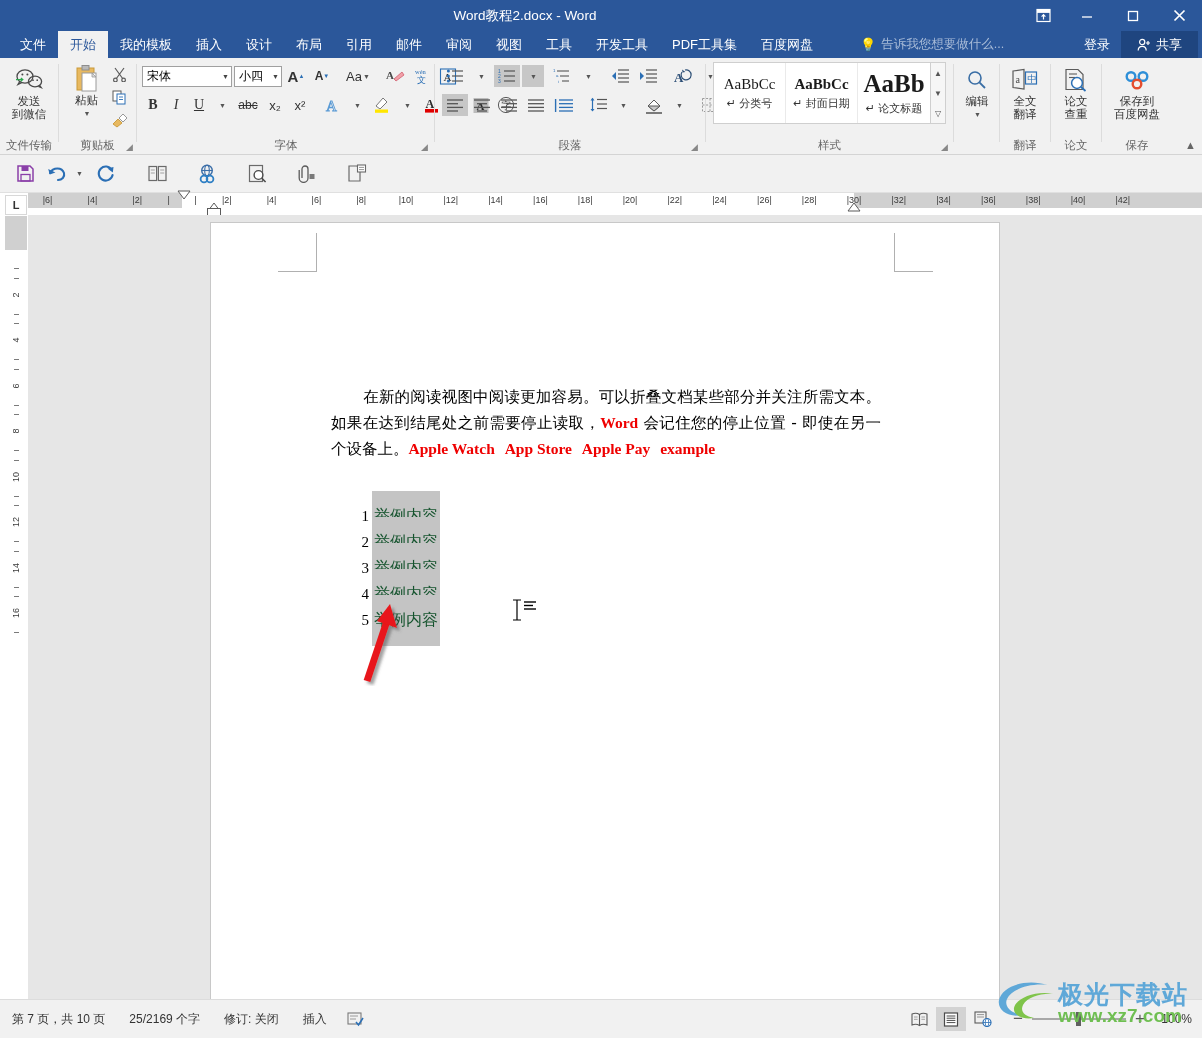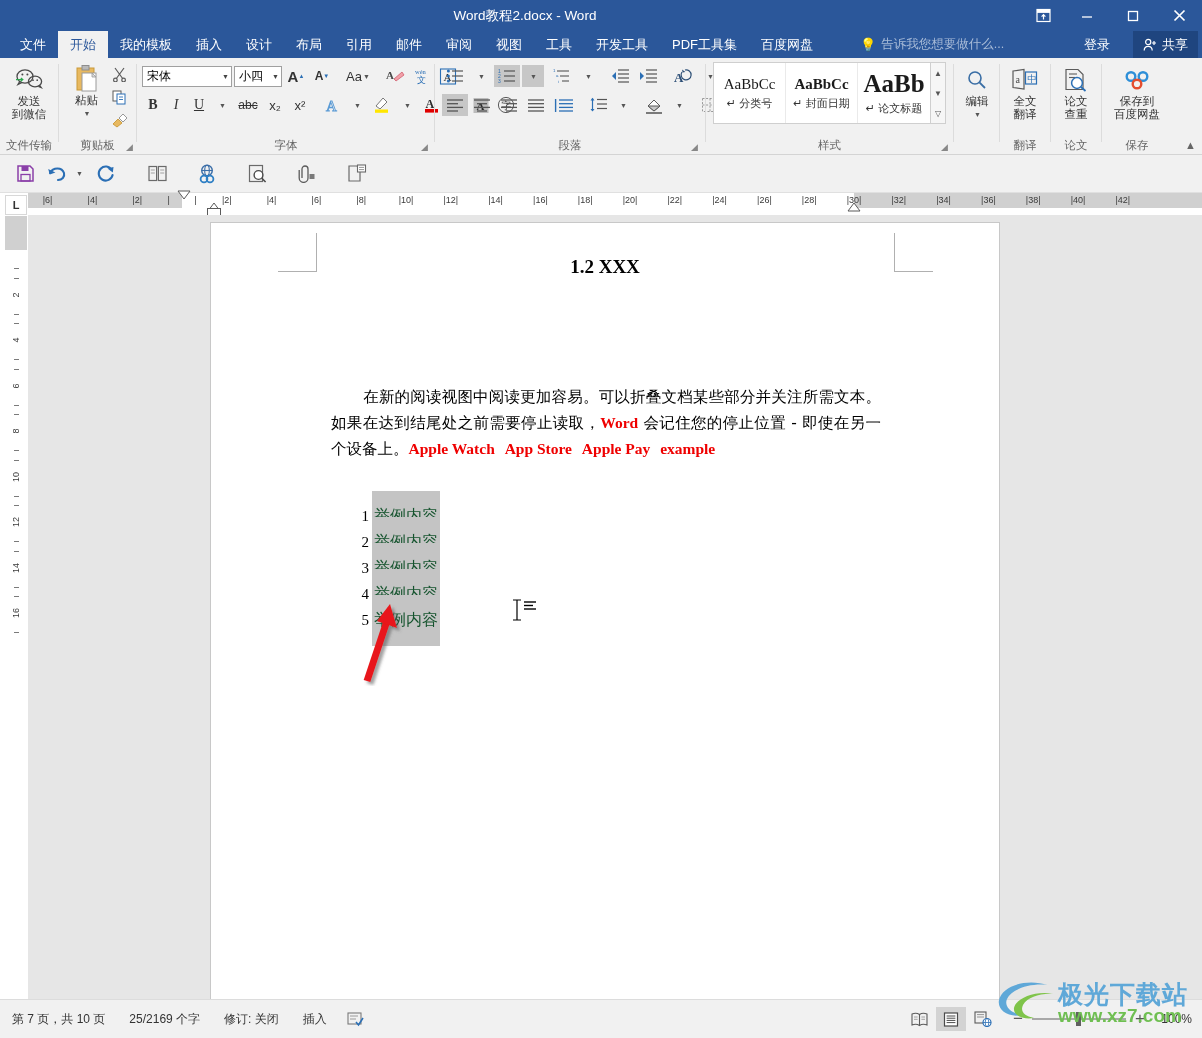--- a/index.html
+++ b/index.html
@@ -43,21 +43,21 @@
     position: absolute; left: 860px; top: 0; height: 27px; line-height: 27px;
     color: #a9bcd8; font-size: 12.5px; display: flex; align-items: center; gap: 5px;
   }
   .tellme .bulb { font-size: 13px; color: #cdd9ea; }
   .signin {
     position: absolute; right: 92px; top: 0; height: 27px; line-height: 27px;
     color: #ffffff; font-size: 13px;
   }
   .share {
     position: absolute; right: 4px; top: 0; height: 27px; display: flex;
-    align-items: center; gap: 5px; padding: 0 10px; color: #ffffff; font-size: 13px;
+    align-items: center; gap: 5px; padding: 0 16px; color: #ffffff; font-size: 13px;
     background: #1f457f;
   }
 
   
   .ribbon {
     position: absolute; left: 0; top: 58px; width: 1202px; height: 97px;
     background: #f1f1f1; border-bottom: 1px solid #d4d4d4;
   }
   .rgroup {
     position: absolute; top: 0; height: 97px;
@@ -867,21 +867,20 @@
 
       <div class="margin-mark" style="left:105px; top:10px;">
         <i style="left:0; top:0; width:1px; height:38px;"></i>
         <i style="left:-38px; top:38px; width:39px; height:1px;"></i>
       </div>
       <div class="margin-mark" style="left:683px; top:10px;">
         <i style="left:0; top:0; width:1px; height:38px;"></i>
         <i style="left:0; top:38px; width:39px; height:1px;"></i>
       </div>
 
-      <div class="doc-title">1.2 XXX</div>
 
 
       <div class="para" style="top:161px;">
         <span class="ind"></span><span>在新的阅读视图中阅读更加容易。可以折叠文档某些部分并关注所需文本。如果在达到结尾处之前需要停止读取，</span><span class="red-serif">Word</span><span> 会记住您的停止位置 - 即使在另一个设备上。</span><span class="red-serif">Apple Watch</span>&nbsp;&nbsp;<span class="red-serif">App Store</span>&nbsp;&nbsp;<span class="red-serif">Apple Pay</span>&nbsp;&nbsp;<span class="red-serif">example</span>
       </div>
 
       <div class="numlist" id="numlist">
           <div class="nl-row">
             <span class="nl-num">1</span>
             <span class="nl-txt">举例内容</span>

